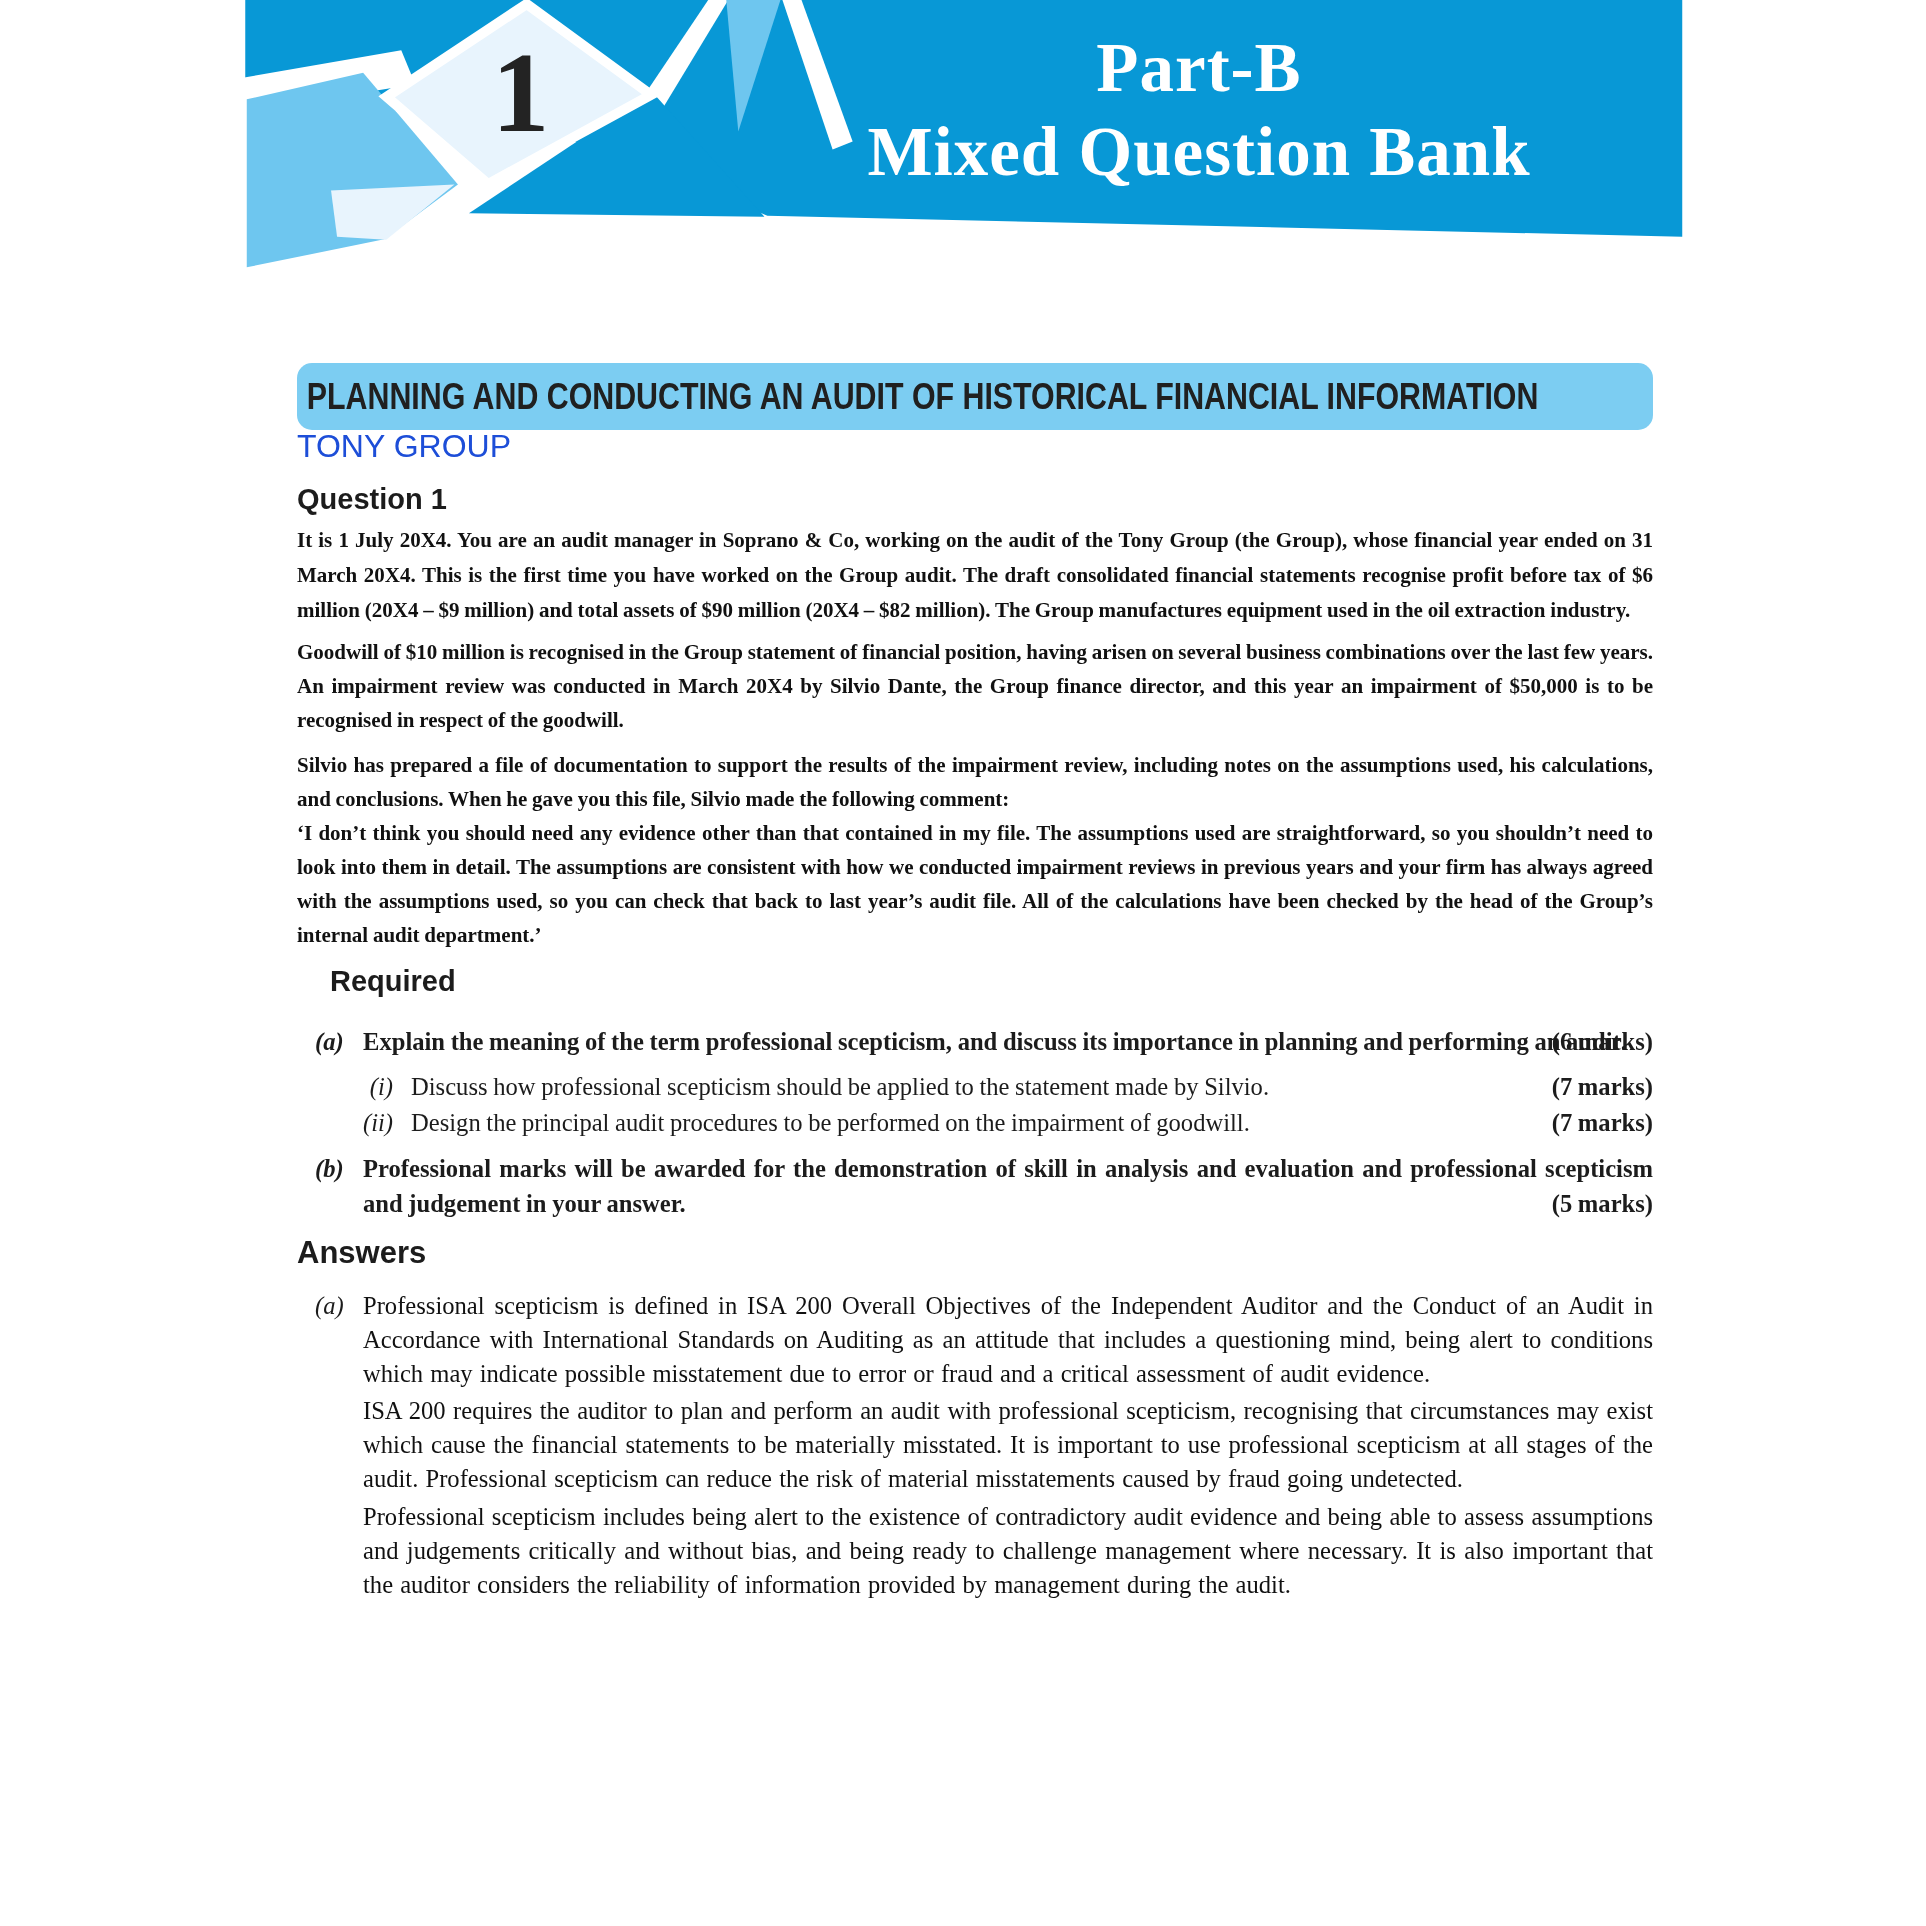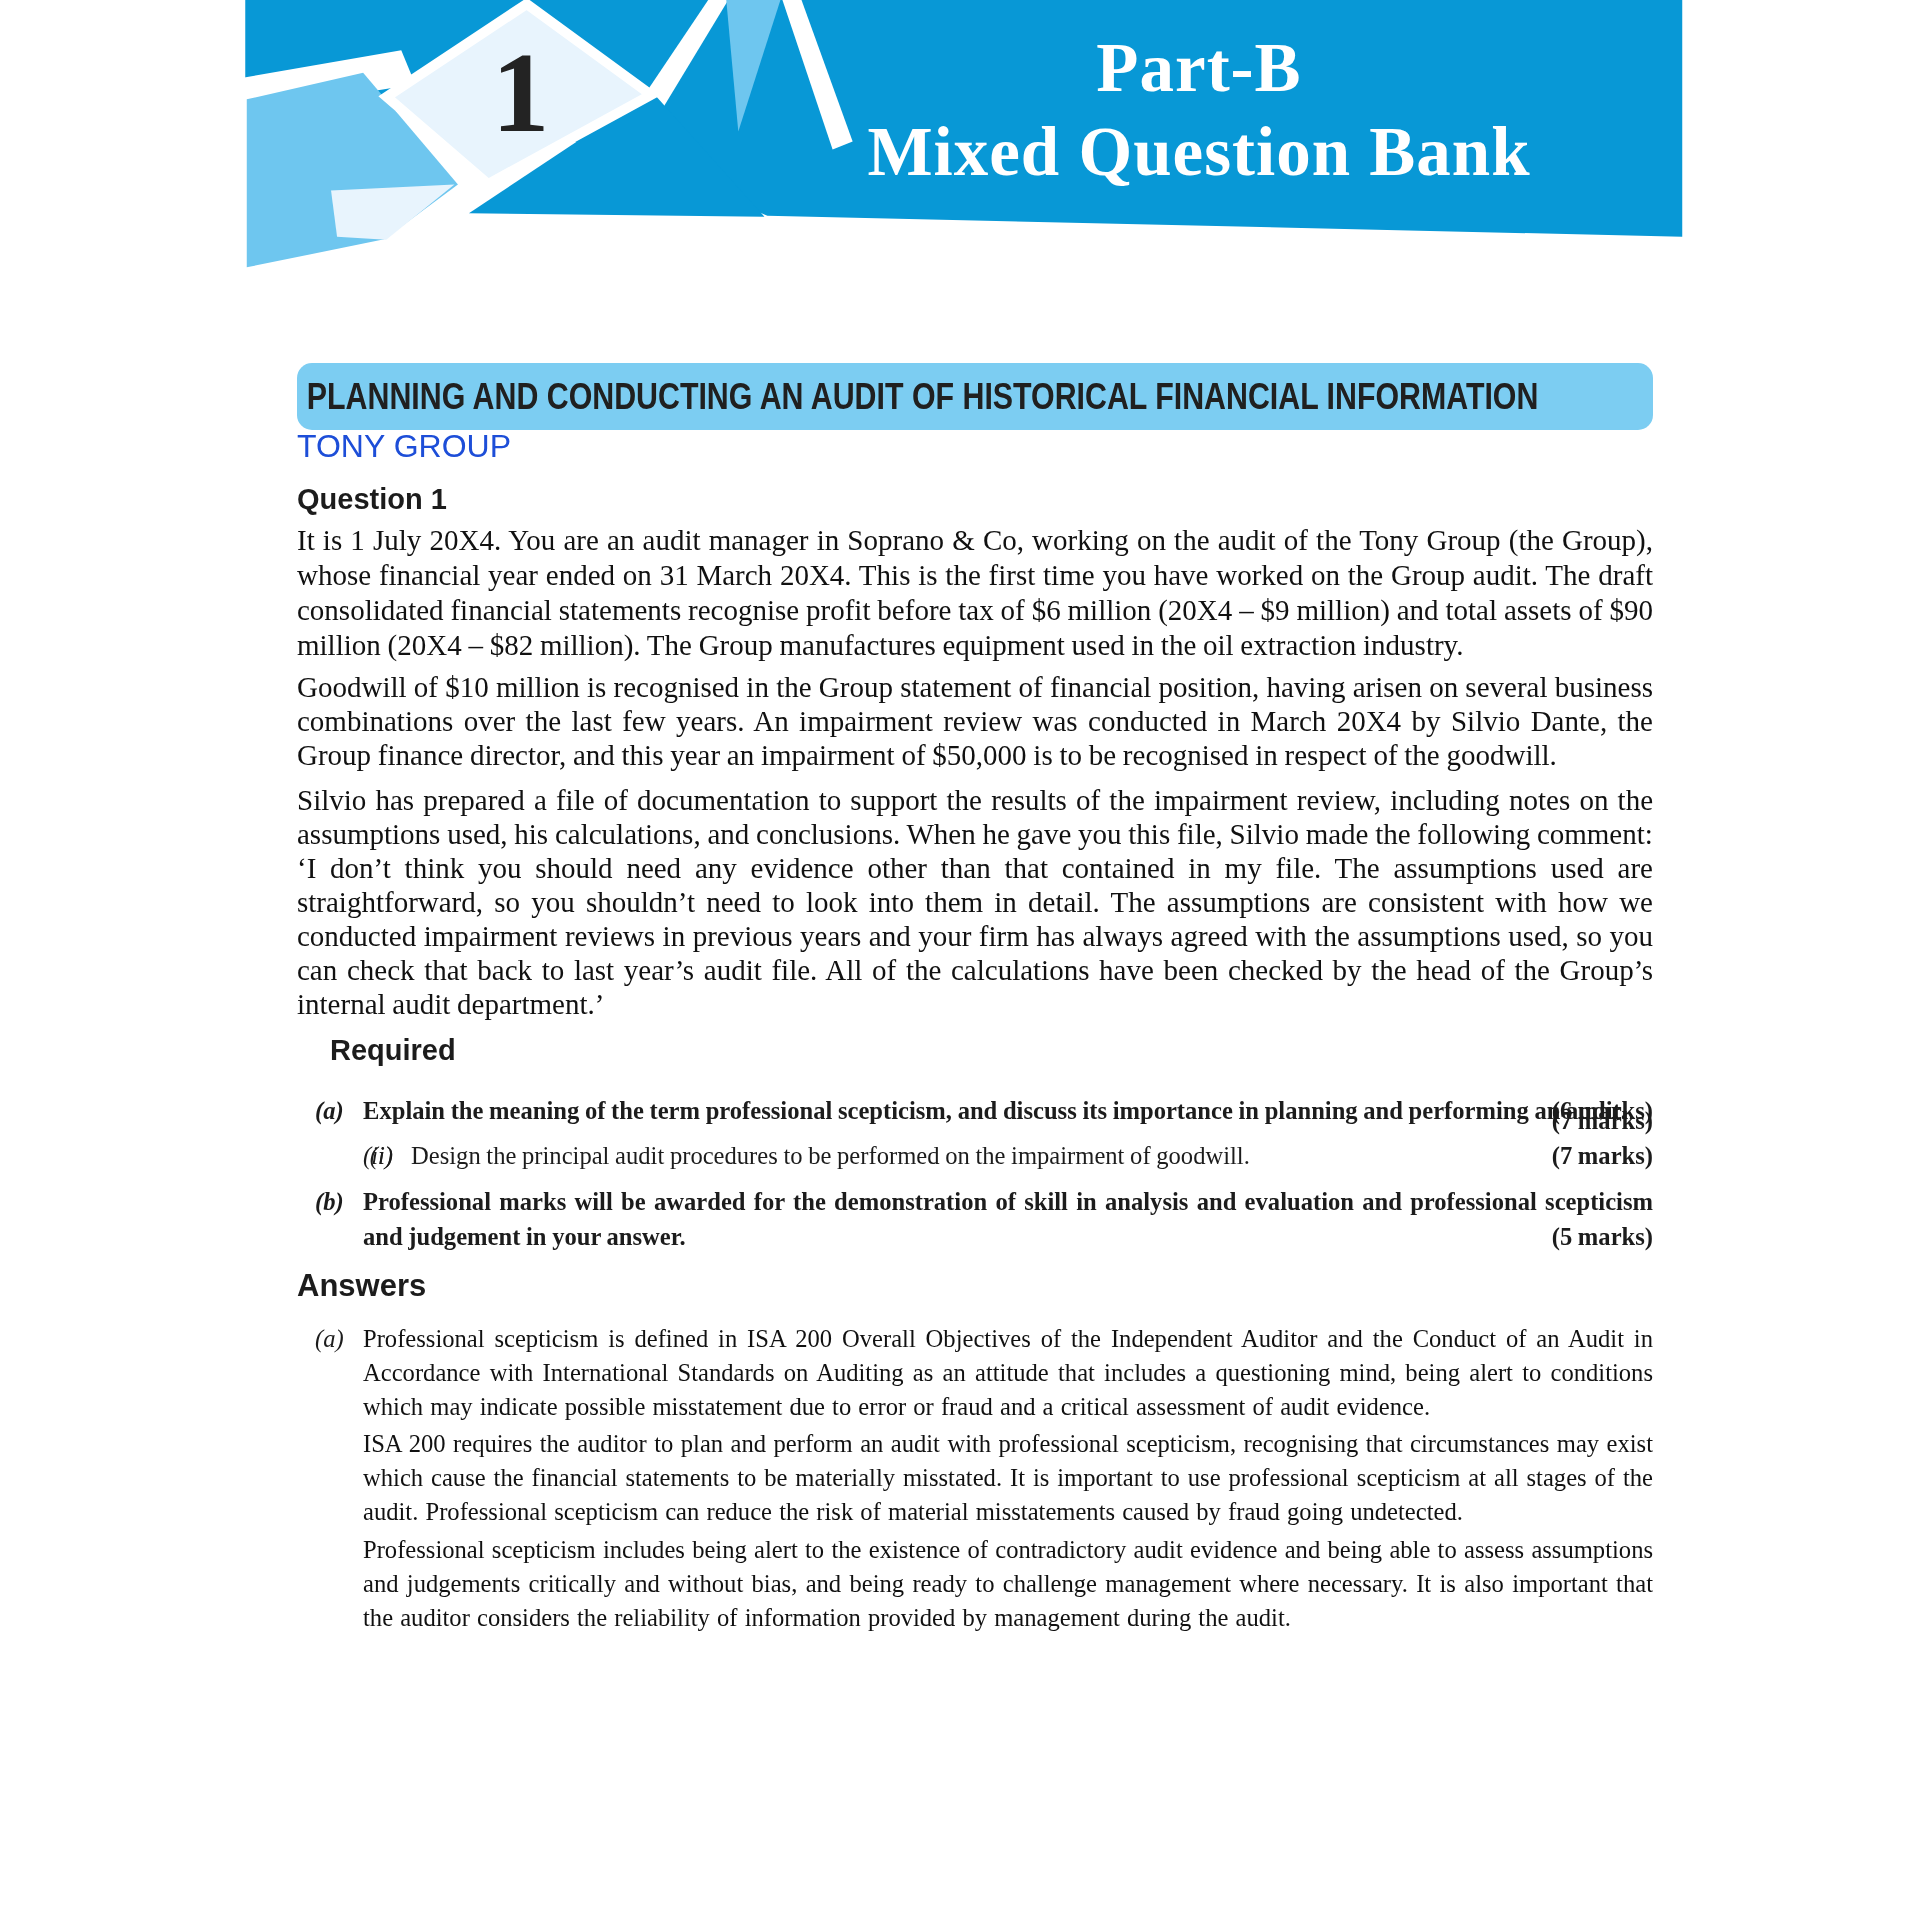--- a/index.html
+++ b/index.html
@@ -19,21 +19,21 @@
         font-size:37px;color:#202020;white-space:nowrap;padding-left:12px;
         transform:scaleX(0.82);transform-origin:left center;letter-spacing:0px;}
   .h-group{margin-top:0;font-family:"Liberation Sans",sans-serif;font-weight:400;
         font-size:32px;line-height:33px;color:#1d4ed8;}
   .h-question{margin-top:19.6px;font-family:"Liberation Sans",sans-serif;font-weight:700;
         font-size:29px;line-height:32px;color:#1c1c1c;}
   .h-required{margin-top:14px;font-family:"Liberation Sans",sans-serif;font-weight:700;
         font-size:29px;line-height:31px;color:#1c1c1c;margin-left:33px;}
   .h-answers{margin-top:15px;font-family:"Liberation Sans",sans-serif;font-weight:700;
         font-size:31px;line-height:33px;color:#1c1c1c;}
-  .para{font-size:29px;line-height:34px;text-align:justify;word-spacing:-0.5px;color:#111111;}
+  .para{font-size:21px;line-height:34px;text-align:justify;word-spacing:-0.5px;color:#111111;font-weight:bold;}
   .p1{margin-top:8.5px;line-height:35px;}
   .p2{margin-top:7px;}
   .p3{margin-top:11px;}
   .pquote{margin-top:0px;}
   
   .req-item{position:relative;margin-top:0px;padding-left:66px;font-size:24.6px;line-height:35px;
         text-align:justify;word-spacing:-0.5px;}
   .req-item.bold .item-text{font-weight:700;}
   .req-item .item-label{position:absolute;left:18px;top:0;font-style:italic;font-weight:700;}
   .req-item.sub{padding-left:114px;}
@@ -98,20 +98,21 @@
     <div class="h-required">Required</div>
 
     <div class="req-item bold ri-a">
       <span class="item-label">(a)</span>
       <span class="item-text">Explain the meaning of the term professional scepticism, and discuss its importance in planning and performing an audit.</span>
       <span class="marks">(6 marks)</span>
     </div>
 
     <div class="req-item sub ri-i">
       <span class="item-label">(i)</span>
+      <span class="item-text">Discuss how professional scepticism should be applied to the statement made by Silvio.</span>
       <span class="marks">(7 marks)</span>
     </div>
 
     <div class="req-item sub ri-ii">
       <span class="item-label">(ii)</span>
       <span class="item-text">Design the principal audit procedures to be performed on the impairment of goodwill.</span>
       <span class="marks">(7 marks)</span>
     </div>
 
     <div class="req-item bold ri-b">

